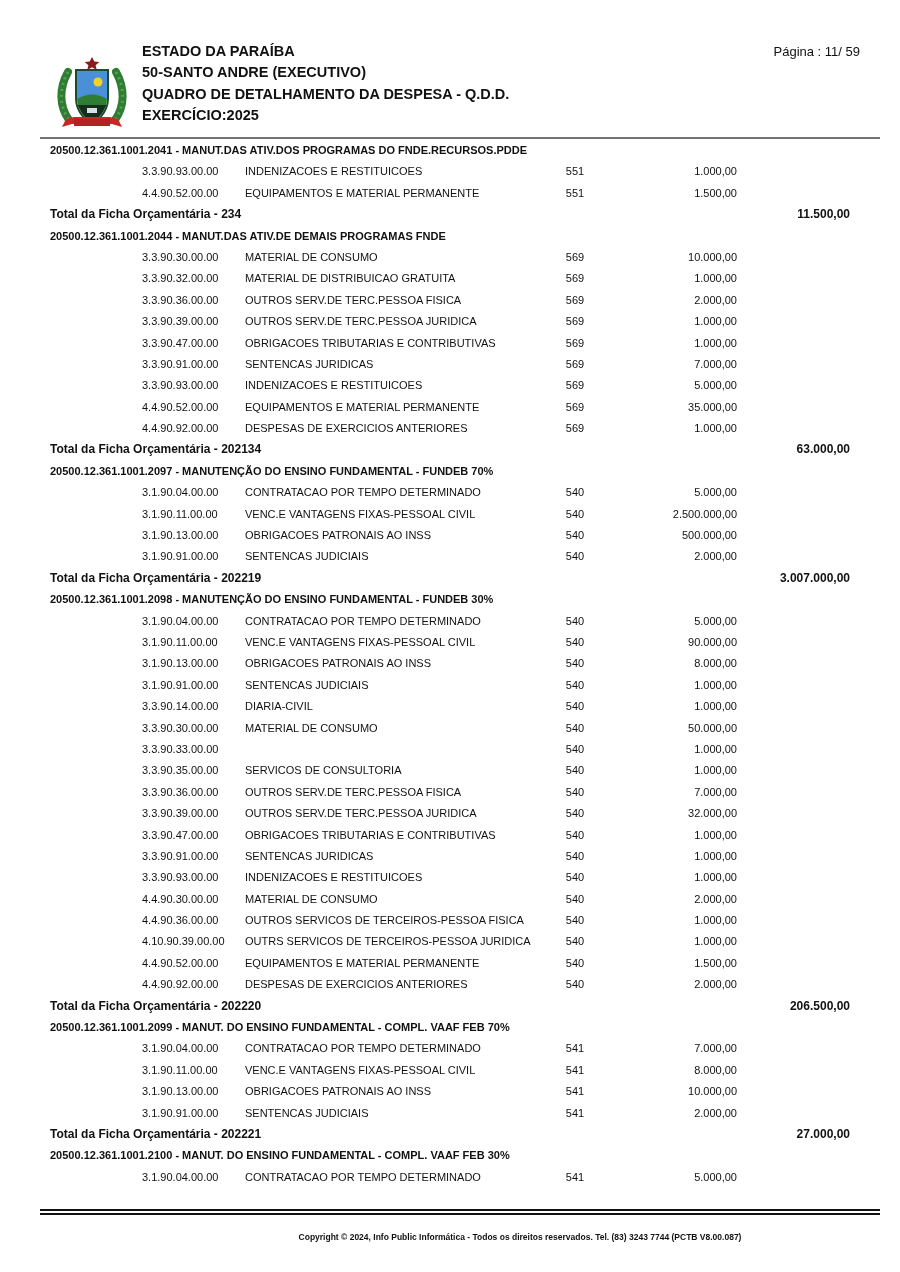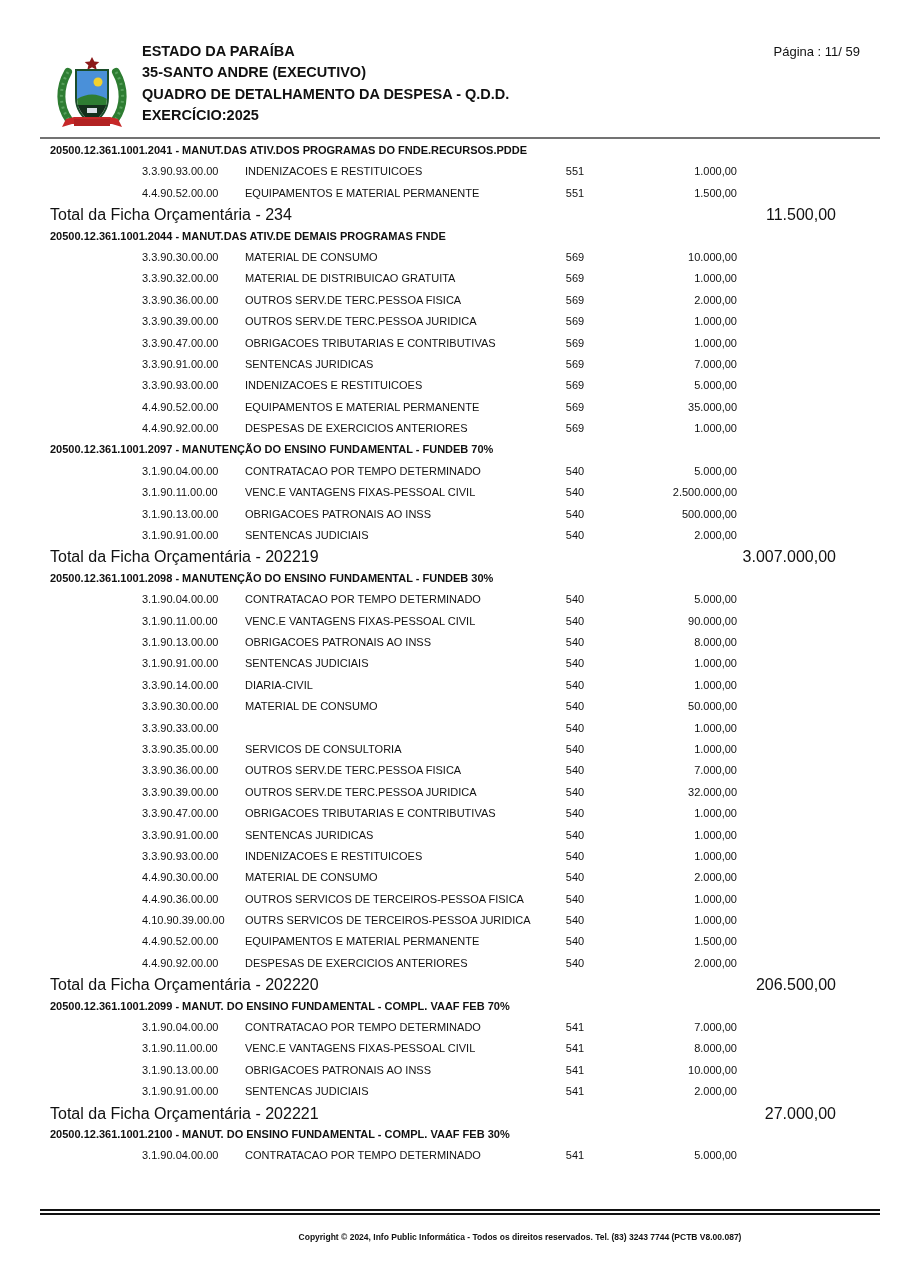--- a/index.html
+++ b/index.html
@@ -28,23 +28,23 @@
   .section-title{
     height:21.4px;line-height:21.4px;
     padding-left:10px;
     font-weight:bold;font-size:11px;white-space:nowrap;
   }
   .row{position:relative;height:21.4px;line-height:21.4px;font-size:11px;}
   .code{position:absolute;left:102px;white-space:nowrap;}
   .desc{position:absolute;left:205px;white-space:nowrap;}
   .ficha{position:absolute;left:500px;width:70px;text-align:center;}
   .value{position:absolute;left:555px;width:142px;text-align:right;}
-  .total-row{position:relative;height:21.4px;line-height:21.4px;font-size:16px;font-weight:normal;}
+  .total-row{position:relative;height:21.4px;line-height:21.4px;font-size:12px;font-weight:bold;}
   .total-label{position:absolute;left:10px;white-space:nowrap;}
-  .total-value{position:absolute;right:44px;}
+  .total-value{position:absolute;right:30px;}
 
   
   .footer-rule{
     position:absolute;left:40px;top:1209px;width:840px;height:2px;
     border-top:2px solid #111;border-bottom:2px solid #111;
   }
   .copyright{
     position:absolute;left:40px;top:1221px;width:840px;
     box-sizing:border-box;padding-left:120px;
     text-align:center;font-weight:bold;font-size:8.5px;white-space:nowrap;margin-top:11px;
@@ -77,21 +77,21 @@
         <rect x="33" y="52" width="10" height="5" fill="#d9dfe6"></rect>
       </g>
 
       <path d="M12 63 l8 -2 h36 l8 2 4 8 -10 -3 h-40 l-10 3 z" fill="#c62828"></path>
       <rect x="20" y="63" width="36" height="7" fill="#b22222"></rect>
     </svg>
   </div>
 
   <div class="titles">
     <div class="title-line">ESTADO DA PARAÍBA</div>
-    <div class="title-line">35-SANTO ANDRE (EXECUTIVO)</div>
+    <div class="title-line">50-SANTO ANDRE (EXECUTIVO)</div>
     <div class="title-line">QUADRO DE DETALHAMENTO DA DESPESA - Q.D.D.</div>
     <div class="title-line">EXERCÍCIO:2025</div>
   </div>
   <div class="page-label">Página : 11/ 59</div>
 
   <div id="content">
       <div class="section-title">20500.12.361.1001.2041 - MANUT.DAS ATIV.DOS PROGRAMAS DO FNDE.RECURSOS.PDDE</div>
       <div class="row">
         <span class="code">3.3.90.93.00.00</span>
         <span class="desc">INDENIZACOES E RESTITUICOES</span>
@@ -156,20 +156,24 @@
         <span class="desc">EQUIPAMENTOS E MATERIAL PERMANENTE</span>
         <span class="ficha">569</span>
         <span class="value">35.000,00</span>
       </div>
       <div class="row">
         <span class="code">4.4.90.92.00.00</span>
         <span class="desc">DESPESAS DE EXERCICIOS ANTERIORES</span>
         <span class="ficha">569</span>
         <span class="value">1.000,00</span>
       </div>
+      <div class="total-row">
+        <span class="total-label">Total da Ficha Orçamentária - 202134</span>
+        <span class="total-value">63.000,00</span>
+      </div>
       <div class="section-title">20500.12.361.1001.2097 - MANUTENÇÃO DO ENSINO FUNDAMENTAL - FUNDEB 70%</div>
       <div class="row">
         <span class="code">3.1.90.04.00.00</span>
         <span class="desc">CONTRATACAO POR TEMPO DETERMINADO</span>
         <span class="ficha">540</span>
         <span class="value">5.000,00</span>
       </div>
       <div class="row">
         <span class="code">3.1.90.11.00.00</span>
         <span class="desc">VENC.E VANTAGENS FIXAS-PESSOAL CIVIL</span>

